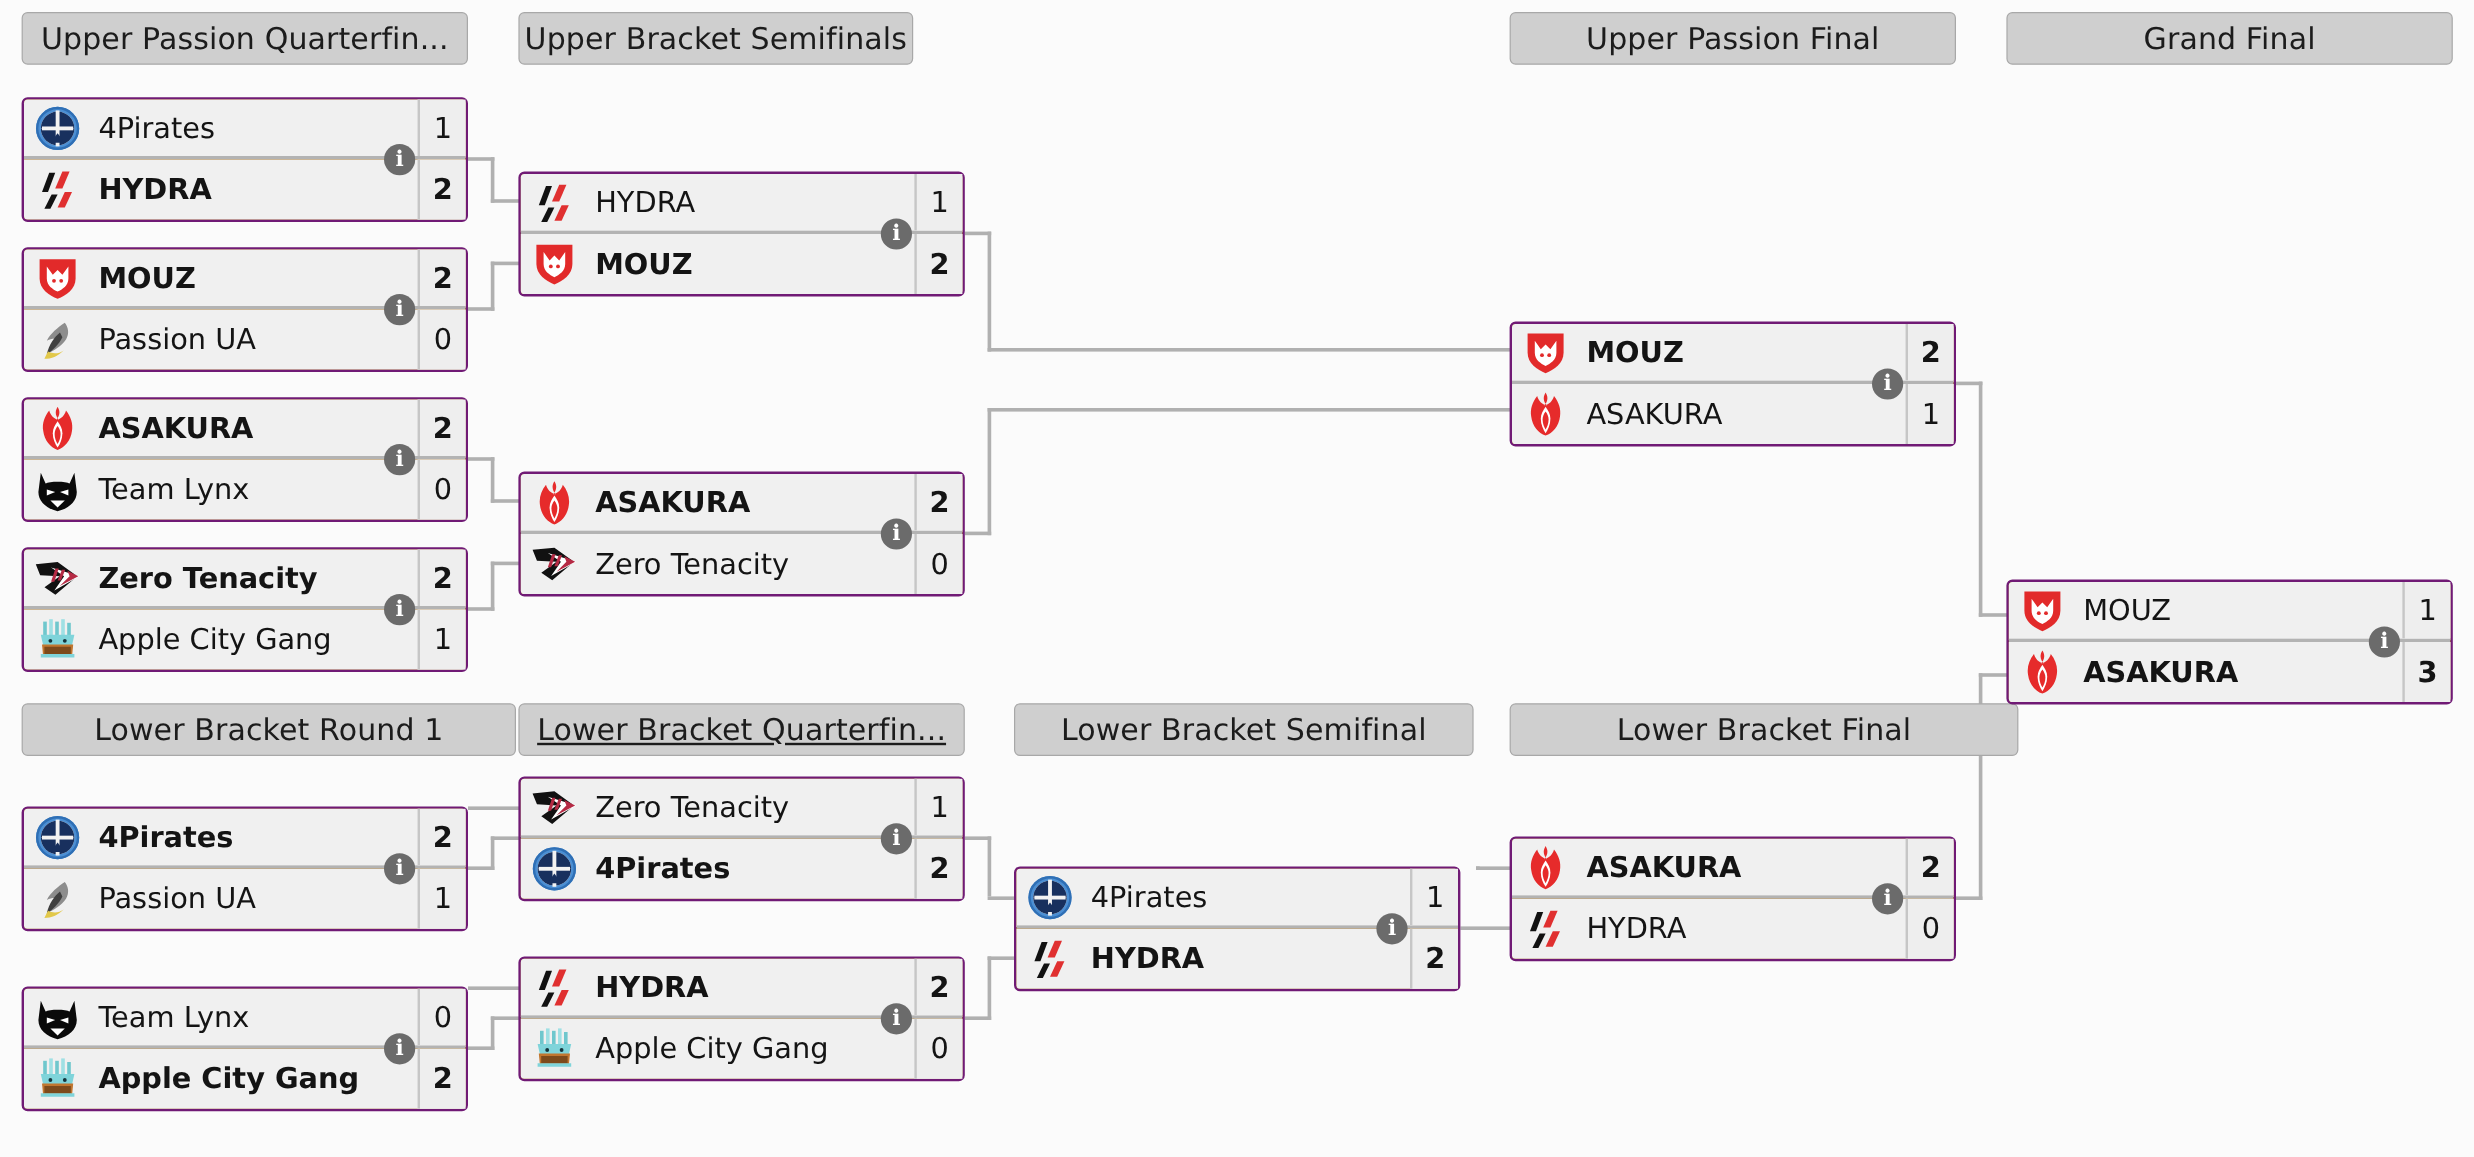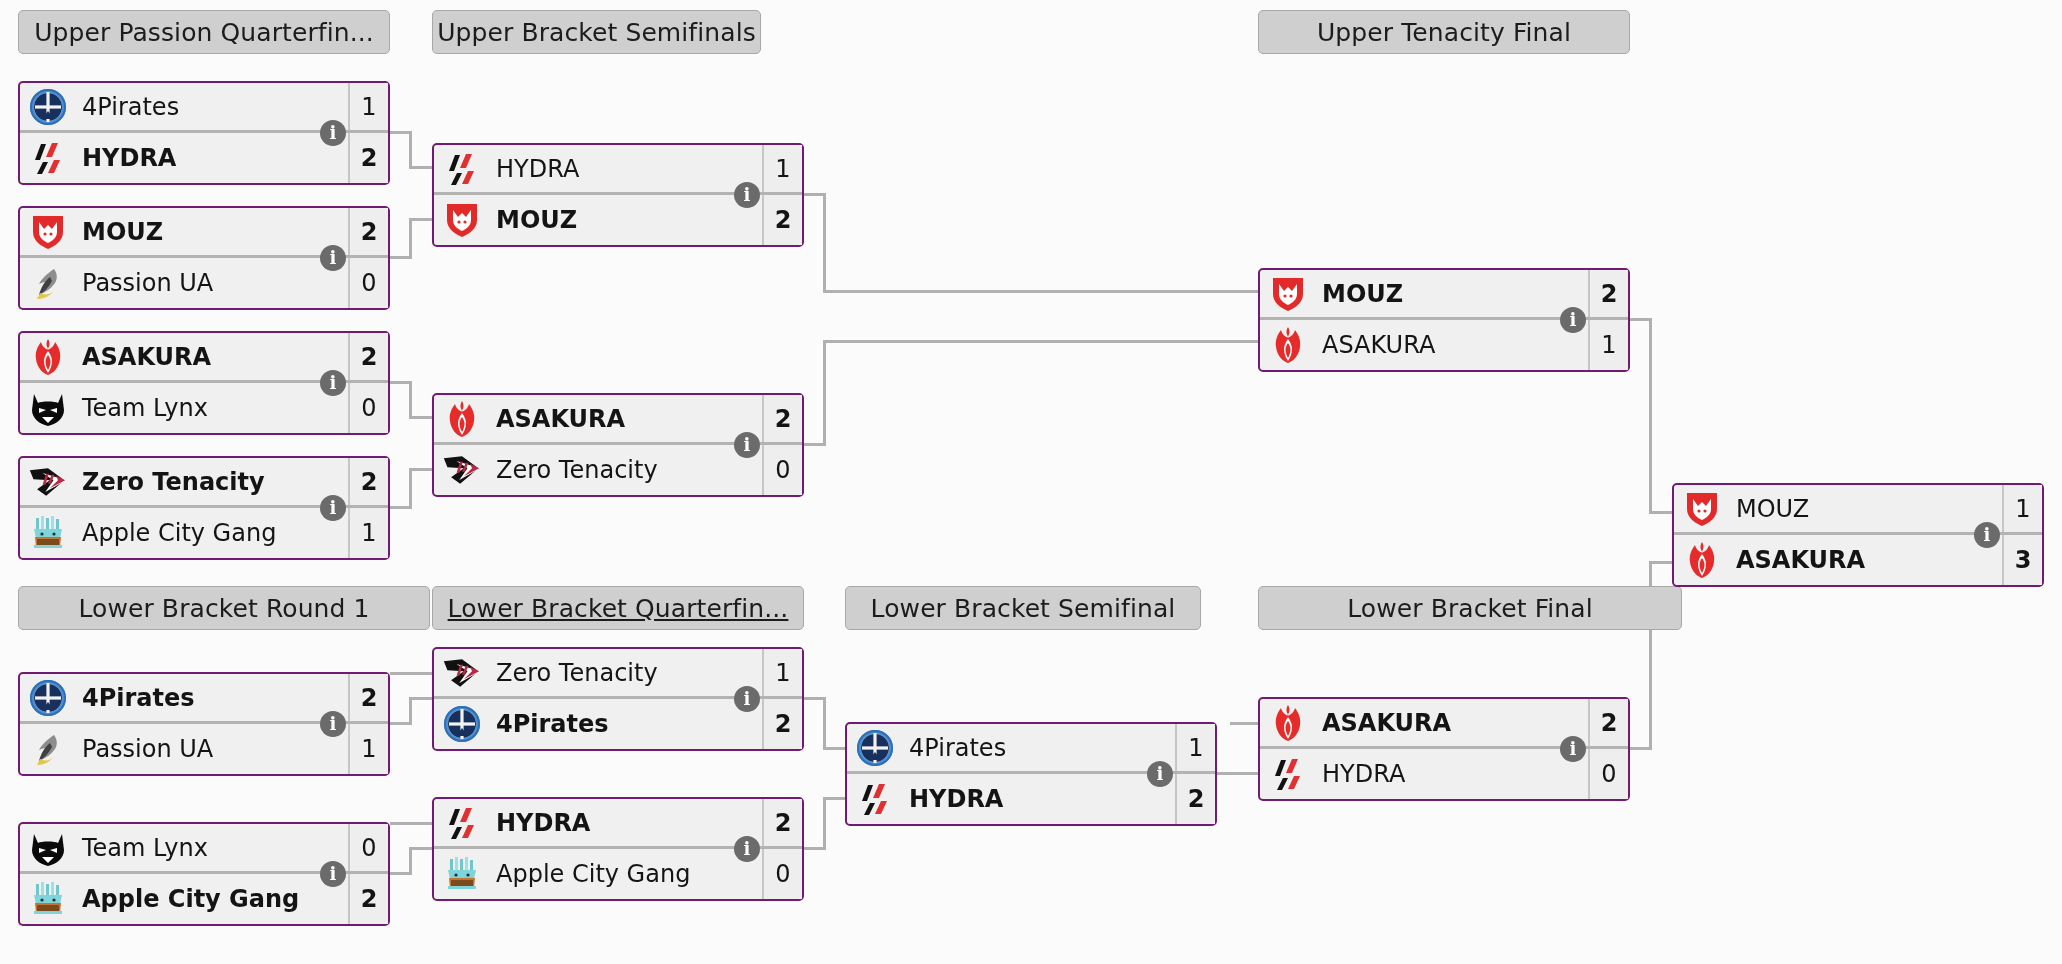--- a/index.html
+++ b/index.html
@@ -147,29 +147,32 @@
     <div class="ln h" style="left: 1630px; top: 747px; width: 22px; height: 3px;"></div>
     <div class="ln v" style="left: 1649px; top: 561px; width: 3px; height: 189px;"></div>
     <div class="ln h" style="left: 1649px; top: 561px; width: 26px; height: 3px;"></div>
     <div class="round-header" style="left: 18px; top: 10px; width: 372px;">
       <span>Upper Passion Quarterfin...</span>
     </div>
     <div class="round-header" style="left: 432px; top: 10px; width: 329px;">
       <span>Upper Bracket Semifinals</span>
     </div>
     <div class="round-header" style="left: 1258px; top: 10px; width: 372px;">
-      <span>Upper Tenacity Final</span>
+      <span>Upper Passion Final</span>
+    </div>
+    <div class="round-header" style="left: 1672px; top: 10px; width: 372px;">
+      <span>Grand Final</span>
     </div>
     <div class="round-header" style="left: 18px; top: 586px; width: 412px;">
       <span>Lower Bracket Round 1</span>
     </div>
     <div class="round-header" style="left: 432px; top: 586px; width: 372px; text-decoration: underline;">
       <span>Lower Bracket Quarterfin...</span>
     </div>
-    <div class="round-header" style="left: 845px; top: 586px; width: 356px;">
+    <div class="round-header" style="left: 845px; top: 586px; width: 383px;">
       <span>Lower Bracket Semifinal</span>
     </div>
     <div class="round-header" style="left: 1258px; top: 586px; width: 424px;">
       <span>Lower Bracket Final</span>
     </div>
     <div class="match" style="left: 18px; top: 81px; width: 372px;">
       <div class="team-row top">
         <span class="logo">
           <svg width="40" height="40" viewBox="0 0 40 40">
       <circle cx="20" cy="20" r="18" fill="#4b8fd4"></circle>

